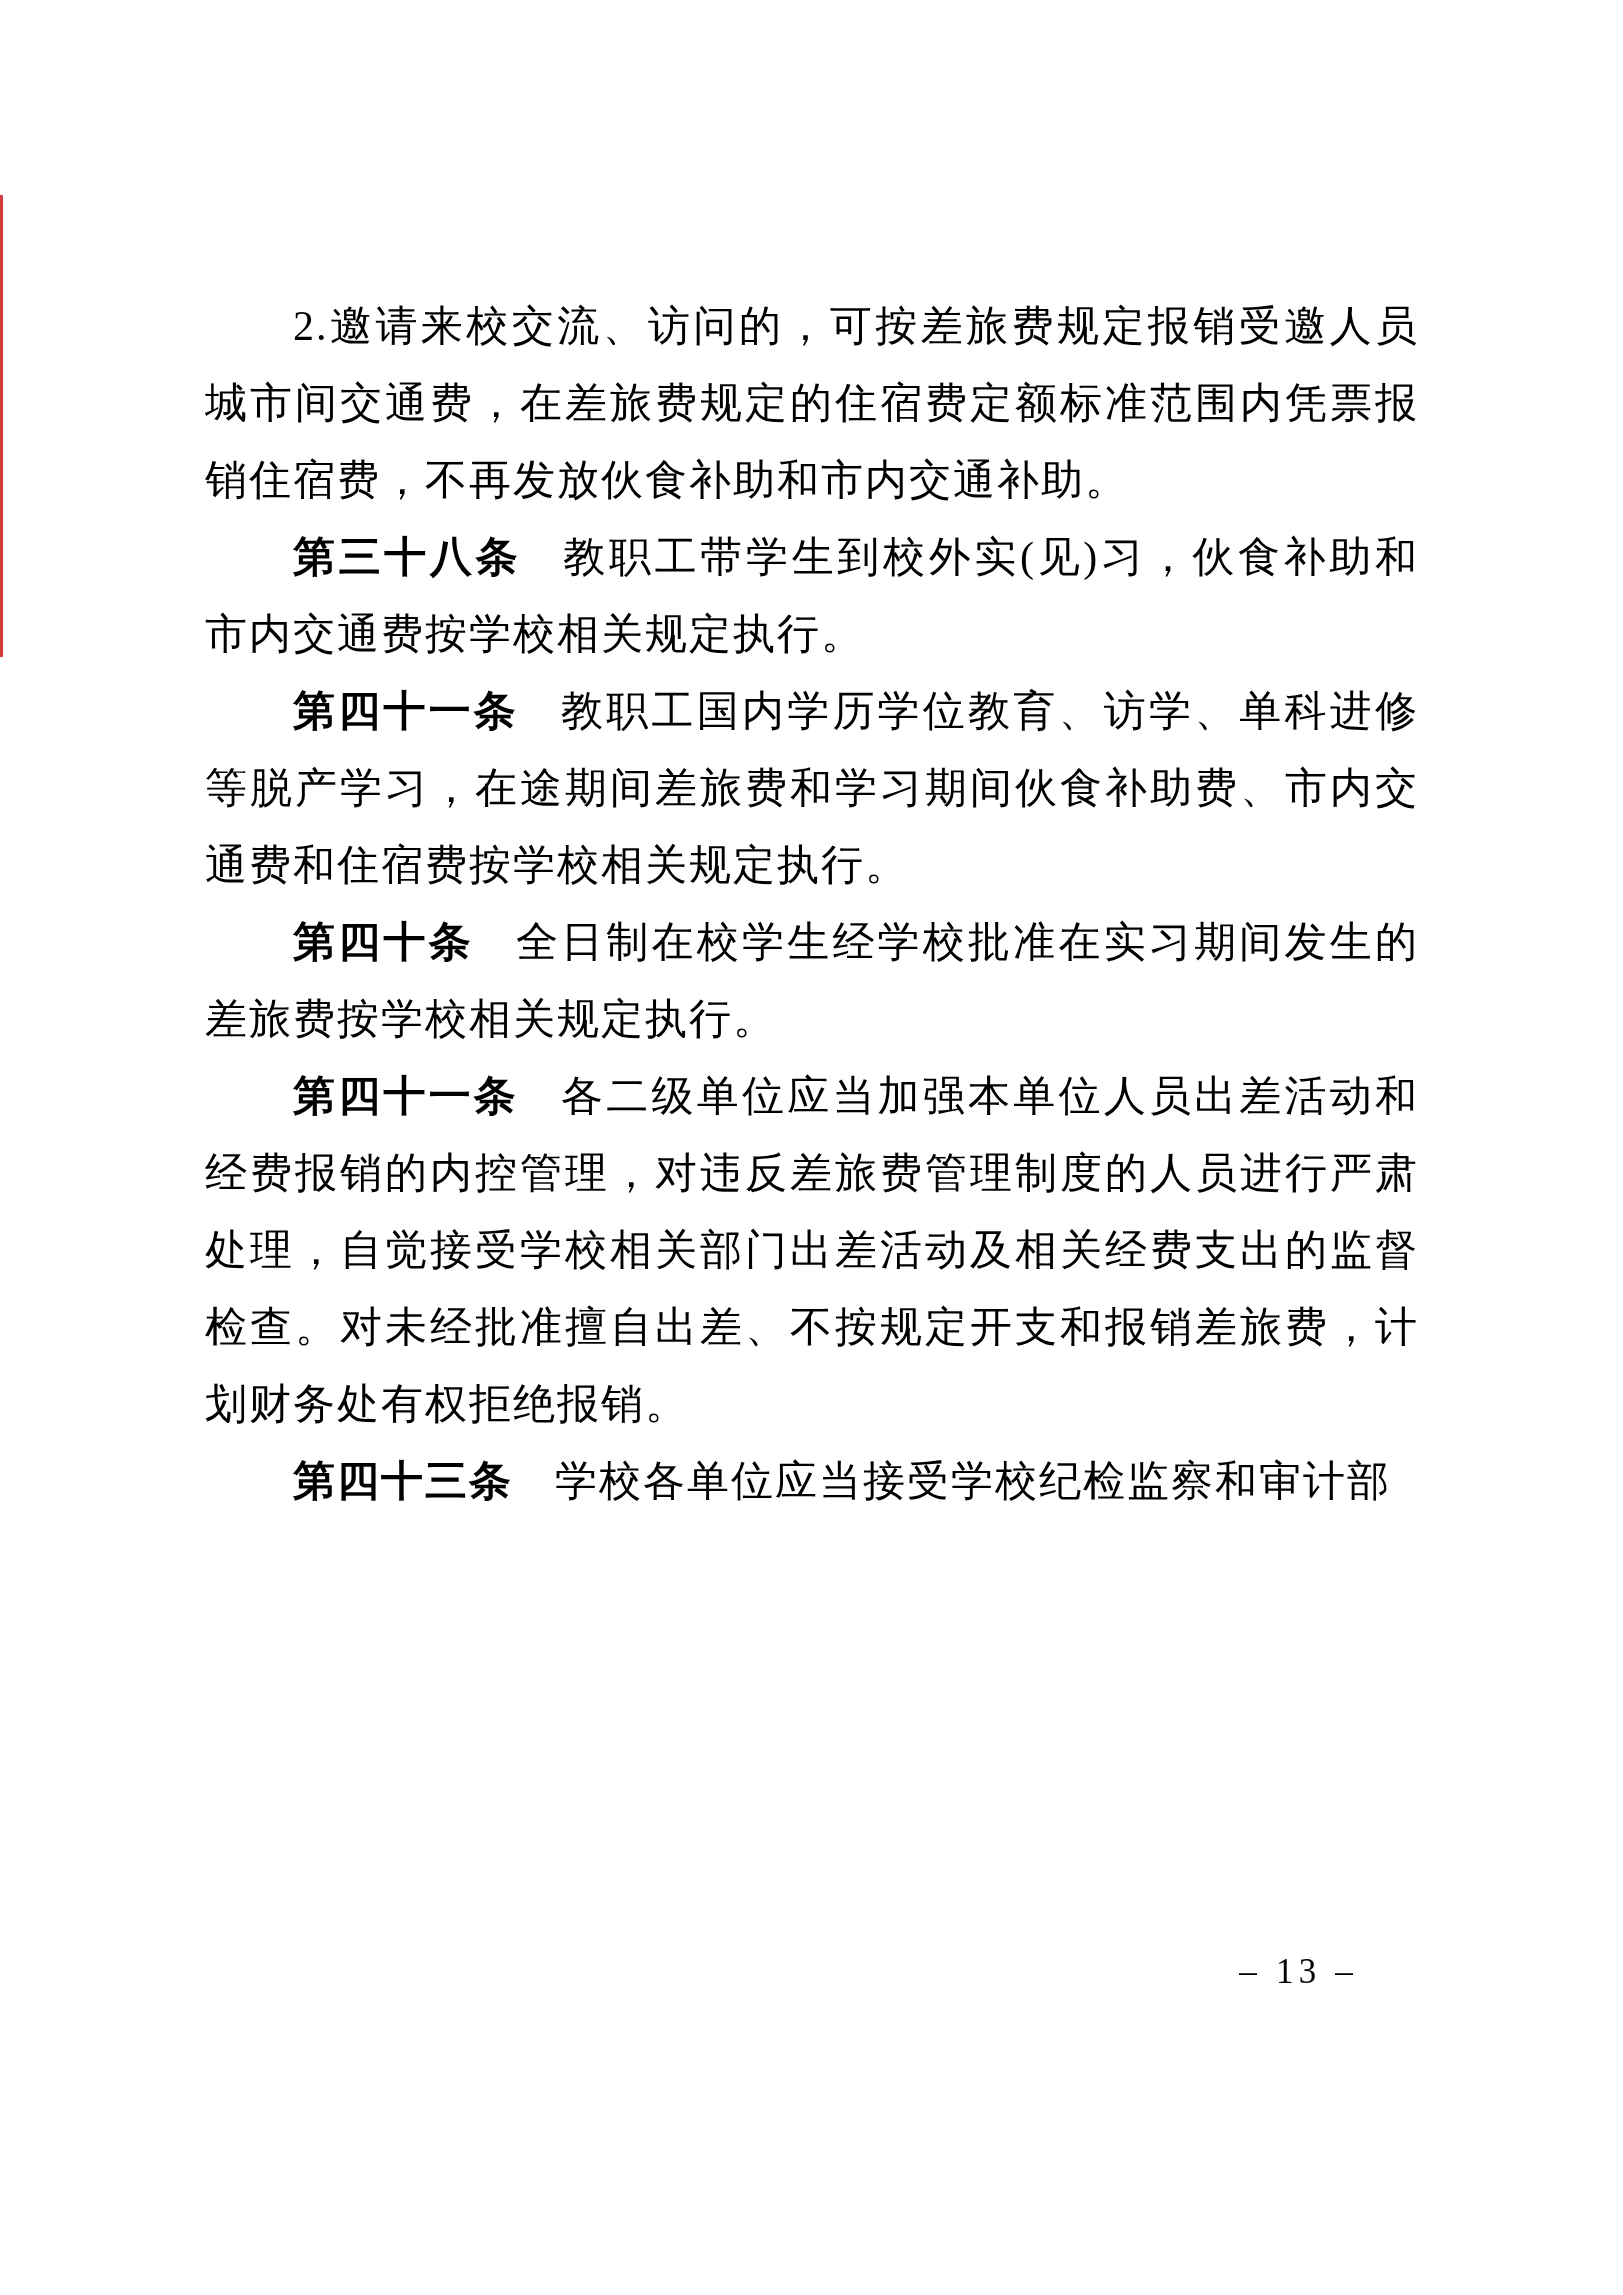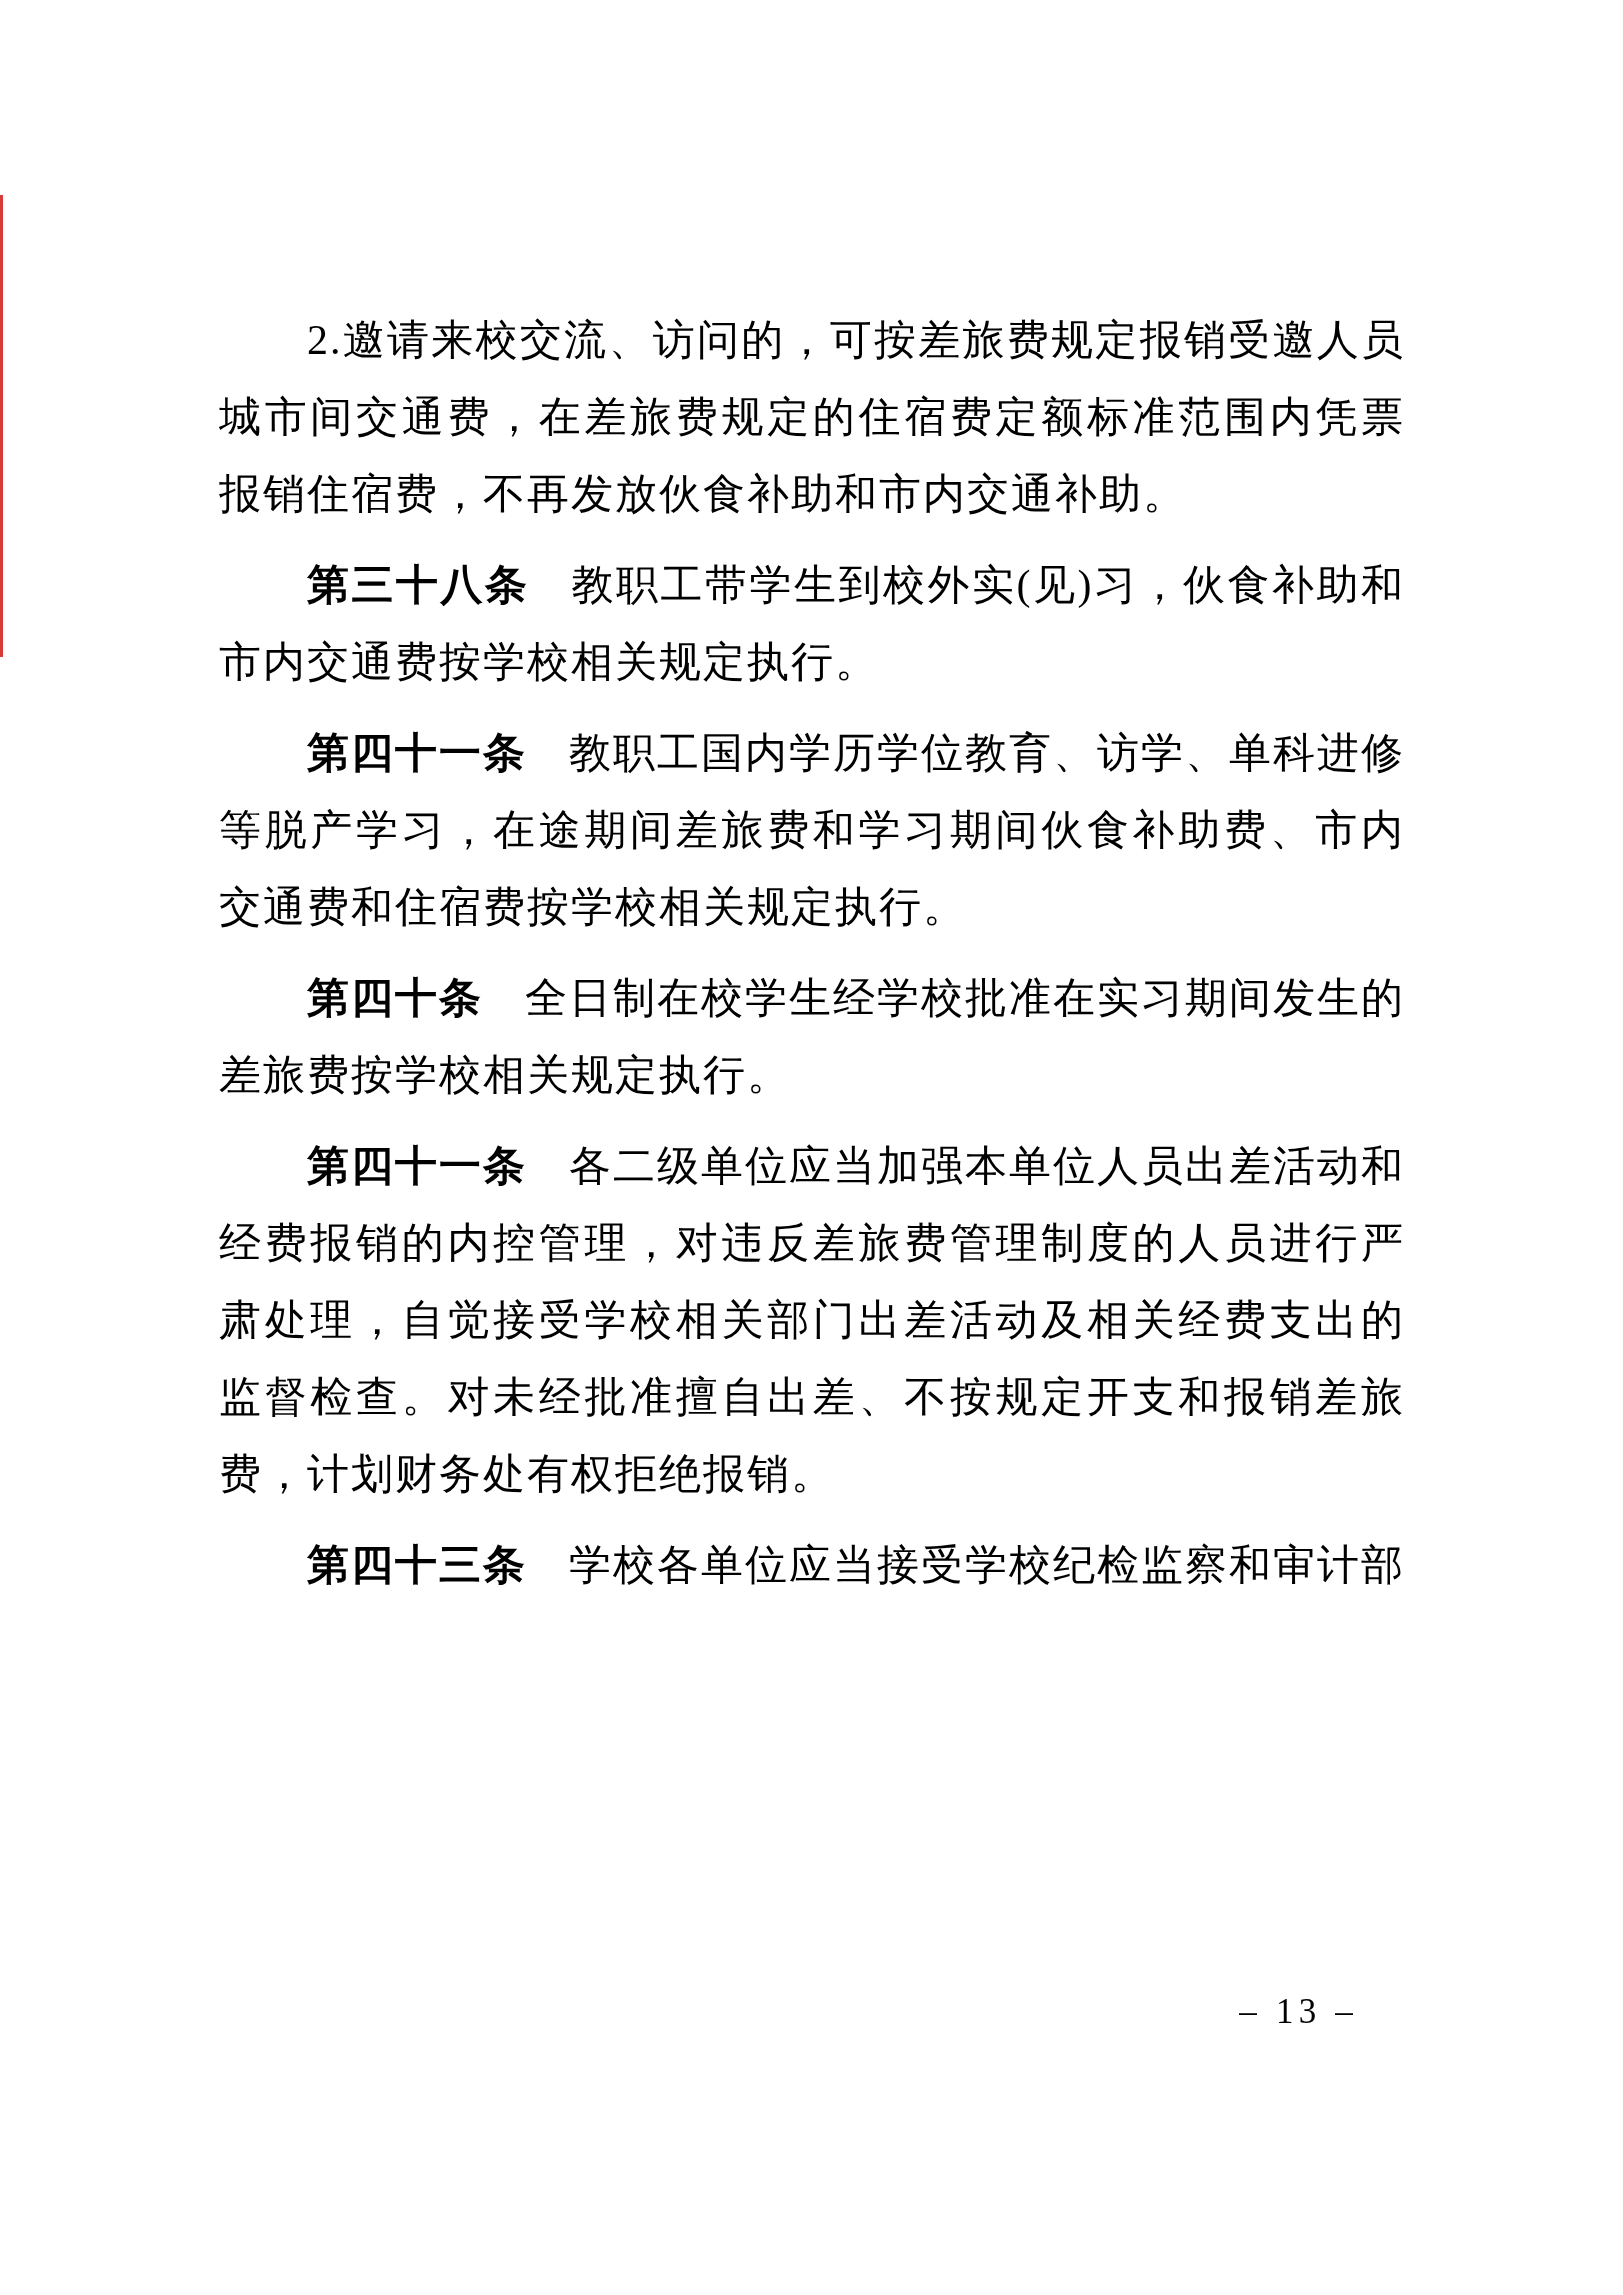--- a/index.html
+++ b/index.html
@@ -25,21 +25,21 @@
     height: 462px;
     background: #d93a3a;
   }
   .content {
     position: absolute;
     left: 205px;
     top: 288px;
     width: 1214px;
   }
   .para {
-    margin: 14px;
+    margin: 0;
     font-size: 42px;
     line-height: 77px;
     letter-spacing: 2px;
     text-align: justify;
     text-align-last: left;
     text-indent: 88px;
   }
   .lead {
     font-weight: 700;
     margin-right: 42px;
@@ -52,21 +52,21 @@
     font-size: 43px;
     line-height: 77px;
     letter-spacing: 2px;
     font-weight: 700;
     font-family: "Liberation Sans", "DejaVu Sans", sans-serif;
     text-align: center;
     text-indent: 0;
   }
   .footer {
     position: absolute;
-    top: 1992px;
+    top: 1952px;
     right: 265px;
     font-size: 35px;
     line-height: 39px;
     letter-spacing: 5.2px;
     color: #000000;
   }
 </style>
 </head>
 <body>
 

